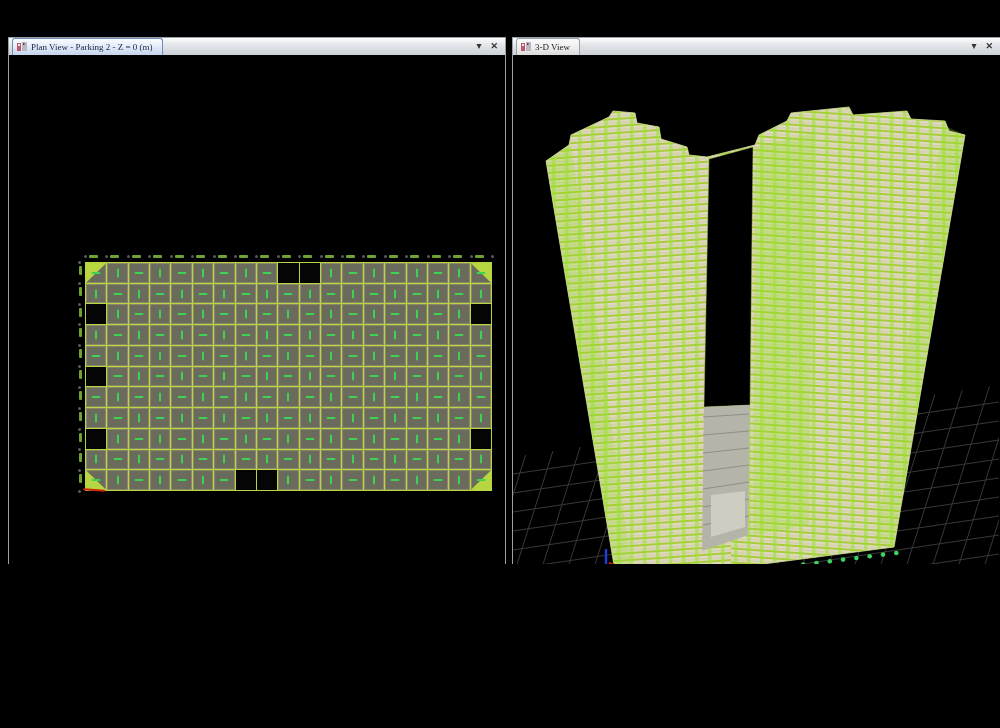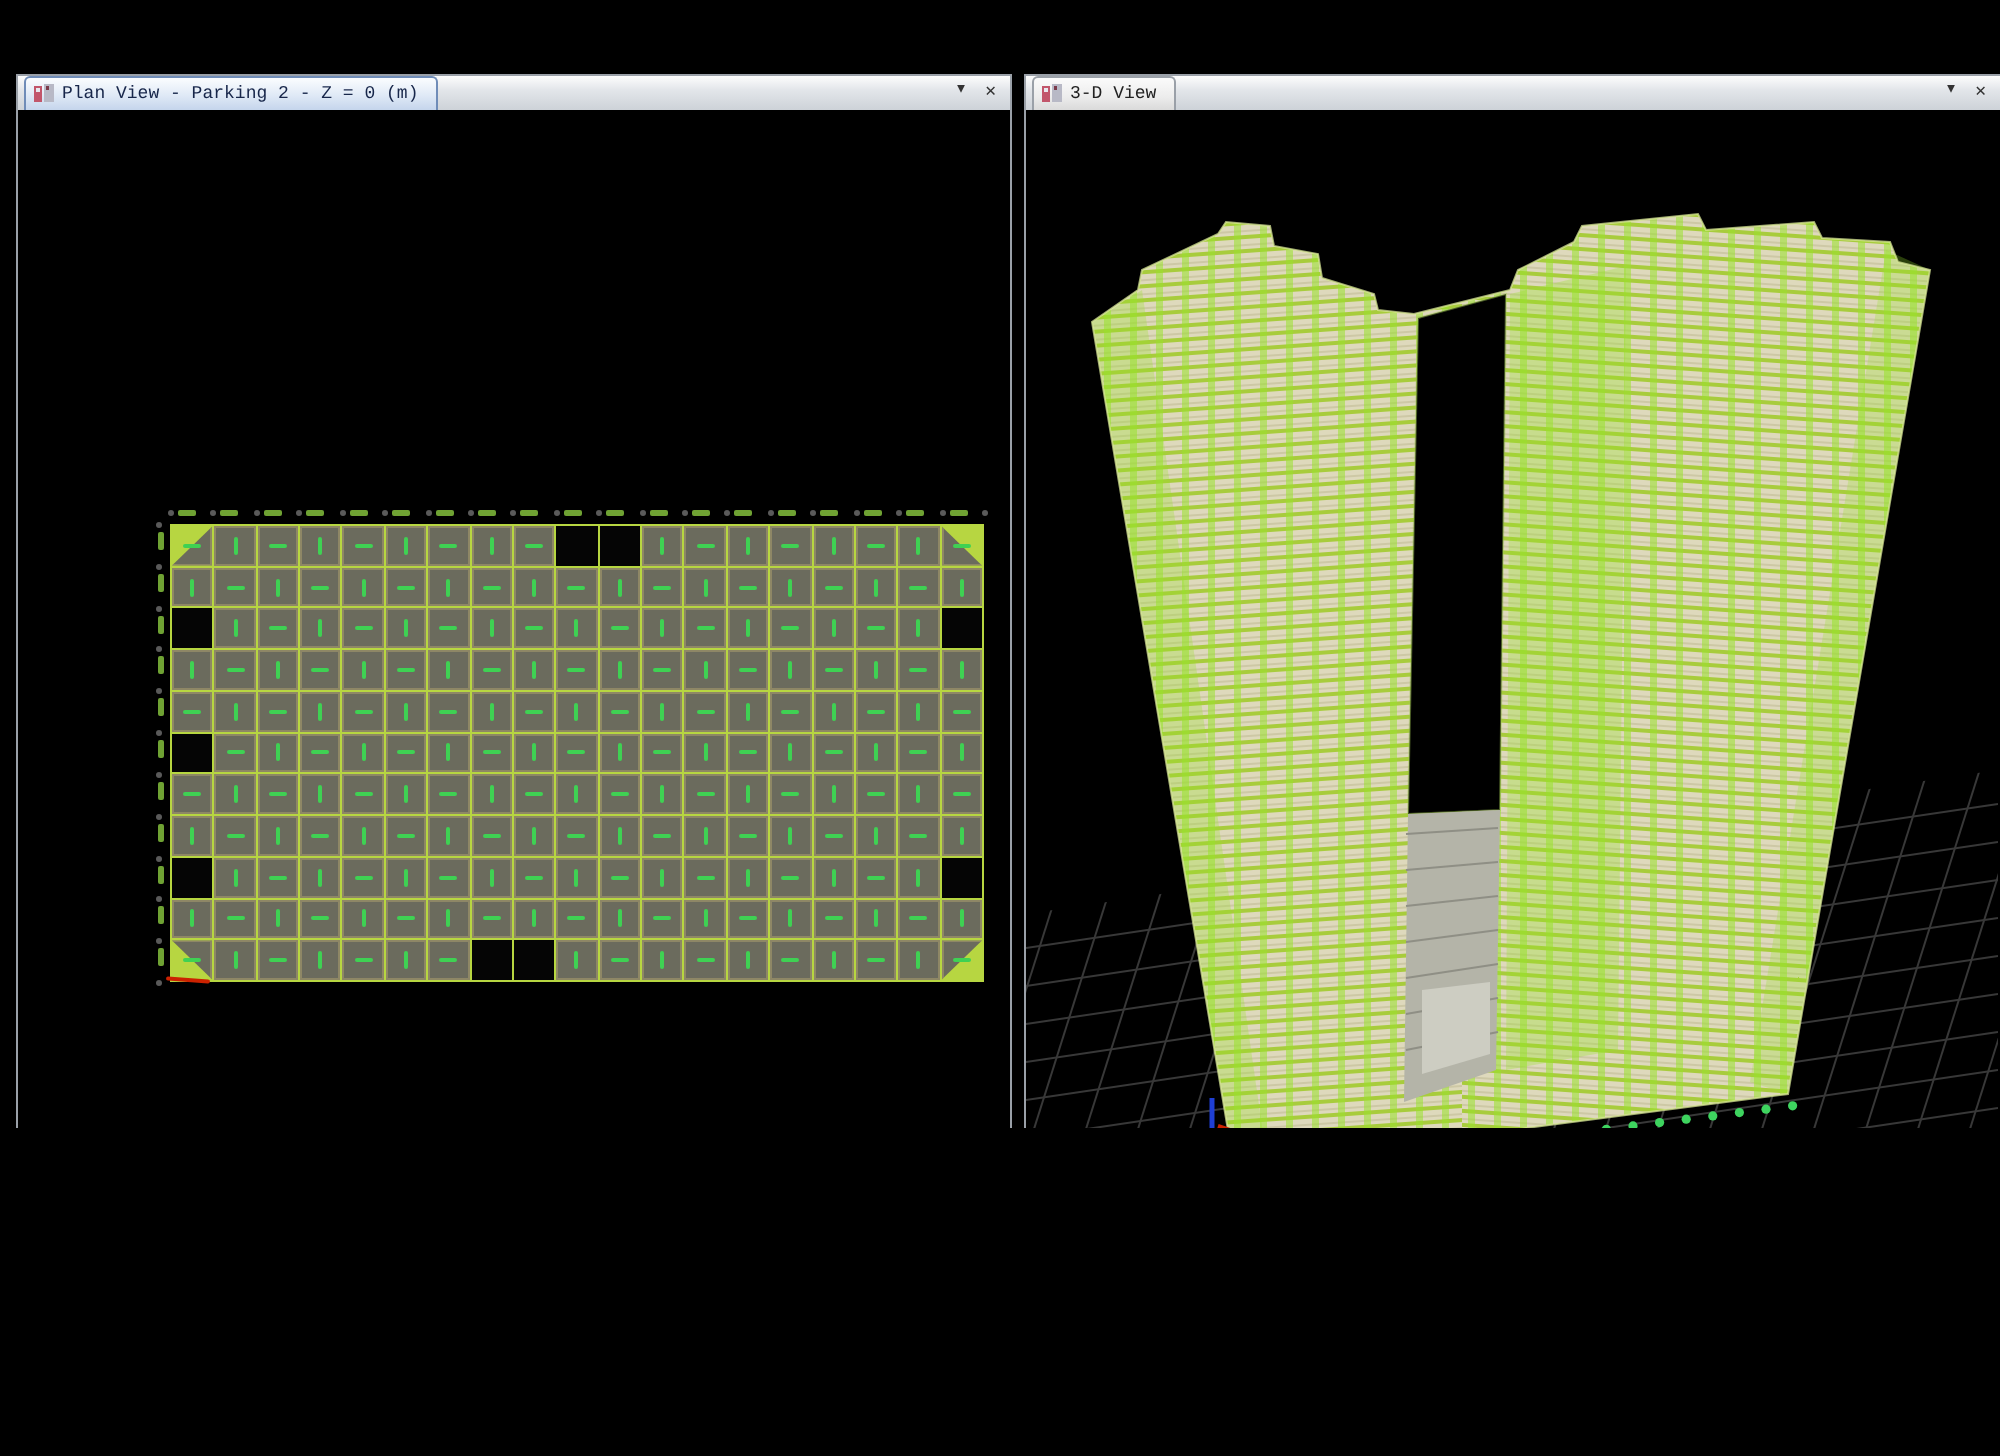--- a/index.html
+++ b/index.html
@@ -1,17 +1,17 @@
 <!DOCTYPE html>
 <html><head>
 <meta charset="utf-8">
 <style>
   html,body{margin:0;padding:0;background:#000;}
   .screen{position:relative;width:1000px;height:564px;background:#000;overflow:hidden;
-          font-family:Liberation Mono, monospace;}
+          font-family:Liberation Serif, serif;}
   .win{position:absolute;top:37px;height:647px;border:1px solid #9aa0a8;background:#000;box-sizing:border-box;}
   .win-left{left:8px;width:498px;}
   .win-right{left:512px;width:488px;border-right:none;}
   .titlebar{position:relative;height:17px;background:linear-gradient(#fdfdfd,#e3e6ea 40%,#cdd2d8);
             border-bottom:1px solid #8a8f96;display:flex;align-items:flex-end;}
   .tab{display:flex;align-items:center;gap:3px;height:15px;padding:0 9px 1px 3px;margin-left:3px;
        border:1px solid #6f8cb8;border-bottom:none;border-radius:3px 3px 0 0;
        background:linear-gradient(#fbfdff,#dfe9f6 55%,#c5d5ec);font-size:9px;color:#17264a;white-space:nowrap;}
   .win-right .tab{border-color:#9aa0a8;background:linear-gradient(#fbfbfb,#ececec 60%,#dadada);color:#222;}
   .wicon{width:12px;height:11px;display:inline-block;flex:none;}

